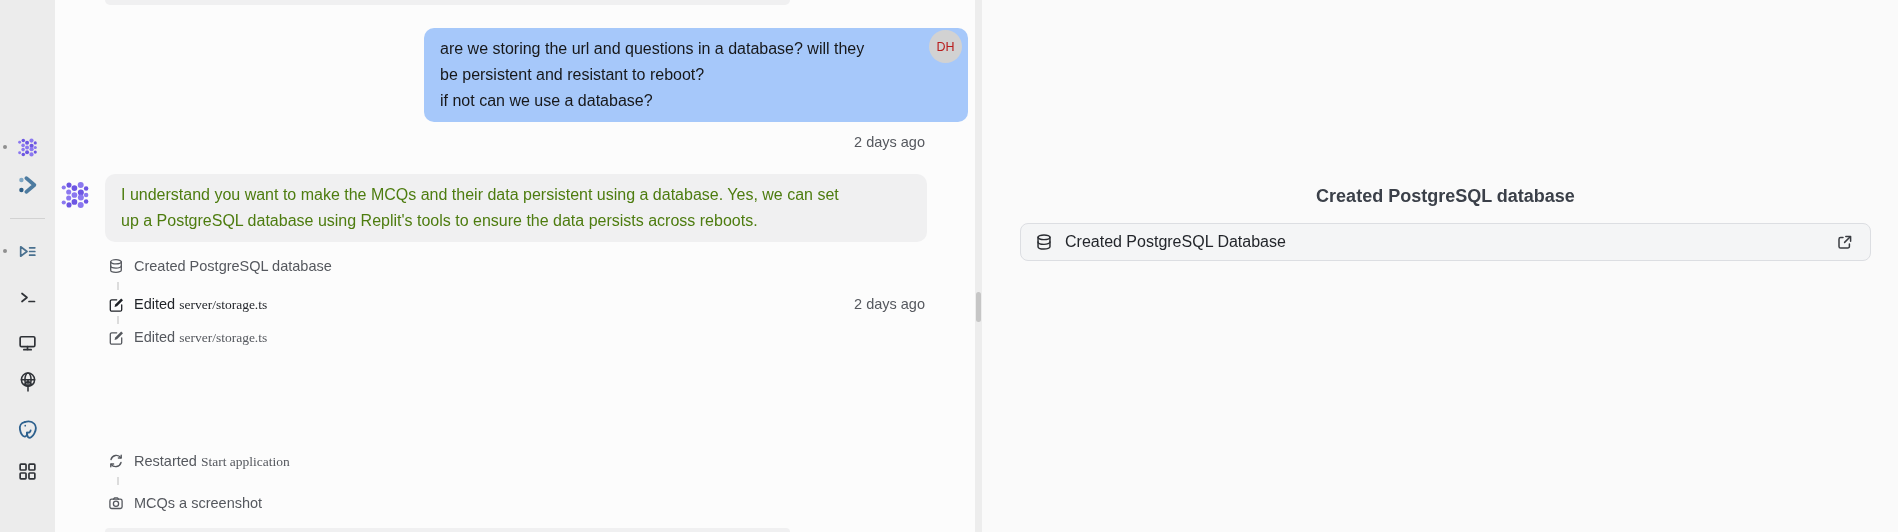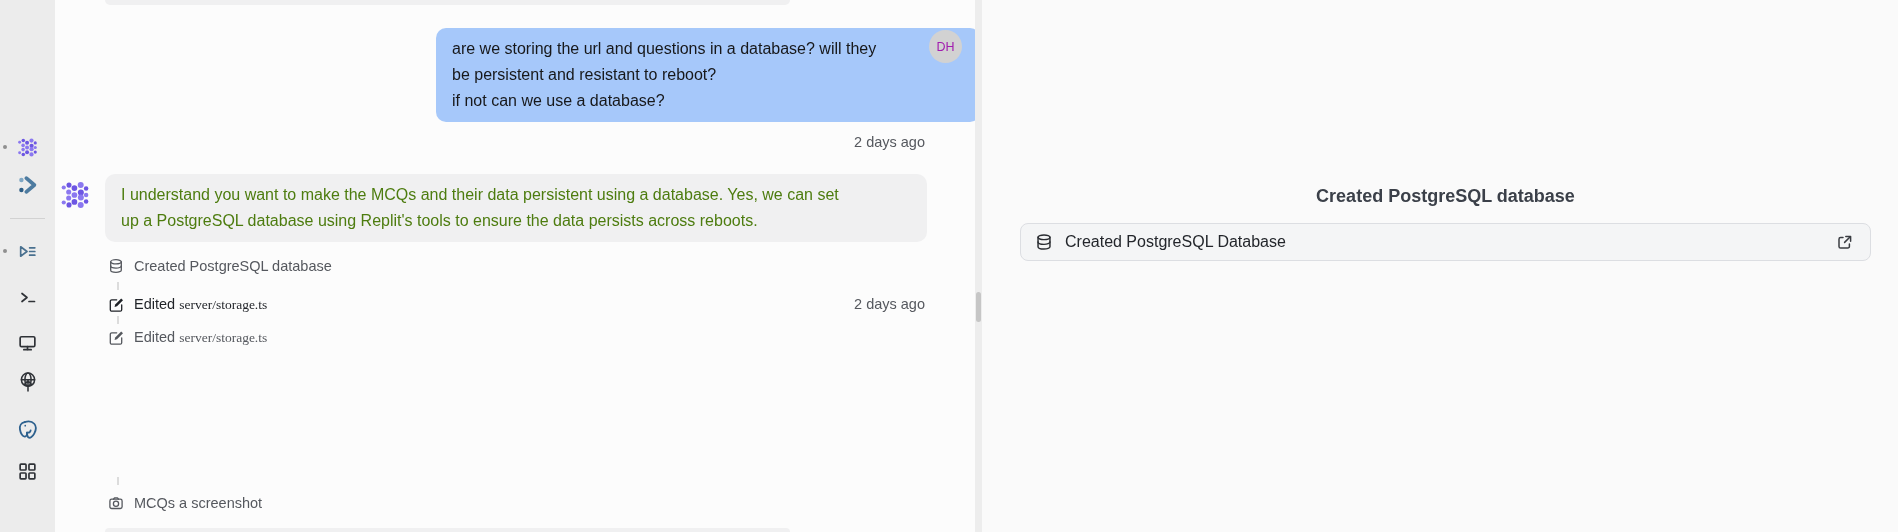--- a/index.html
+++ b/index.html
@@ -12,27 +12,27 @@
   
   .rail{position:absolute;left:0;top:0;width:55px;height:532px;background:#ececec;}
   .rail-item{position:absolute;left:0;width:55px;display:flex;justify-content:center;cursor:pointer;}
   .rail-divider{position:absolute;left:10px;width:35px;height:1px;background:#d2d2d2;}
   .indicator-dot{position:absolute;width:4px;height:4px;border-radius:50%;background:#8f8f8f;}
   
   .chat{position:absolute;left:55px;top:0;width:920px;height:532px;background:#fcfcfc;}
   .bubble-remnant-top{position:absolute;left:50px;top:0;width:685px;height:5px;background:#f0f0f1;border-radius:0 0 10px 10px;}
   .bubble-remnant-bottom{position:absolute;left:50px;top:528px;width:685px;height:4px;background:#f0f0f1;border-radius:10px 10px 0 0;}
   .user-bubble{
-    position:absolute;left:381px;top:28px;width:544px;
+    position:absolute;left:369px;top:28px;width:544px;
     background:#a6c8fa;border-radius:10px;padding:8px 16px;
     font-size:16px;line-height:26px;color:#17181a;white-space:pre-wrap;
   }
   .avatar-user{
     position:absolute;left:874px;top:30px;width:33px;height:33px;border-radius:50%;
-    background:#d2d2d2;color:#a21caf;font-size:12.5px;display:flex;align-items:center;justify-content:center;
+    background:#d2d2d2;color:#b91c1c;font-size:12.5px;display:flex;align-items:center;justify-content:center;
   }
   .timestamp{position:absolute;right:50px;font-size:14.5px;color:#55585e;}
   .agent-avatar{position:absolute;left:5px;top:180px;width:30px;height:30px;}
   .agent-bubble{
     position:absolute;left:50px;top:0;width:822px;background:#f0f0f1;border-radius:10px;
     padding:8px 16px;font-size:16px;line-height:26px;color:#4d7c0f;white-space:pre-wrap;
   }
   .action-row{
     position:absolute;left:53px;right:50px;height:20px;
     display:flex;align-items:center;gap:10px;cursor:pointer;
@@ -216,20 +216,29 @@
 
     <div class="action-row" style="top:327px">
       <svg class="act-icon" width="16" height="16" viewBox="0 0 16 16" fill="none" stroke="currentColor" stroke-width="1.3" stroke-linecap="round" stroke-linejoin="round">
         <path d="M13.7 8.8v4.9a1.5 1.5 0 0 1-1.5 1.5H3.8a1.5 1.5 0 0 1-1.5-1.5V5.3a1.5 1.5 0 0 1 1.5-1.5h4.9"></path>
         <path d="M13.2 2.5l1.8 1.8-6 6-2.4.6.6-2.4z" fill="currentColor" stroke="none"></path>
       </svg>
       <span><span>Edited </span><span class="mono">server/storage.ts</span></span>
     </div>
 
 
+    <div class="action-row" style="top:451px">
+      <svg class="act-icon" width="16" height="16" viewBox="0 0 16 16" fill="none" stroke="currentColor" stroke-width="1.4" stroke-linecap="round" stroke-linejoin="round">
+        <path d="M3 6.5a5.5 5.5 0 0 1 9.8-1.8"></path>
+          <path d="M13.2 2.2v2.8h-2.8"></path>
+        <path d="M13 9.5a5.5 5.5 0 0 1-9.8 1.8"></path>
+          <path d="M2.8 13.8V11h2.8"></path>
+      </svg>
+      <span><span>Restarted </span><span class="mono">Start application</span></span>
+    </div>
 
     <div class="tick" style="top:477px"></div>
 
     <div class="action-row" style="top:493px">
       <svg class="act-icon" width="16" height="16" viewBox="0 0 16 16" fill="none" stroke="currentColor" stroke-width="1.3" stroke-linecap="round" stroke-linejoin="round">
         <path d="M5.6 4.2 6.5 2.8h3l.9 1.4"></path>
         <rect x="1.9" y="4.2" width="12.2" height="9.3" rx="1.8"></rect>
         <circle cx="8" cy="8.8" r="2.6"></circle>
       </svg>
       <span>MCQs a screenshot</span>

